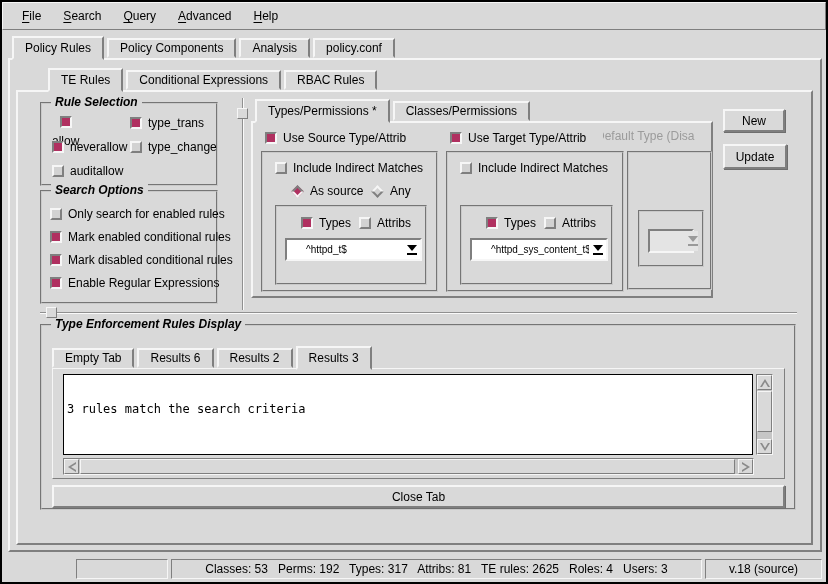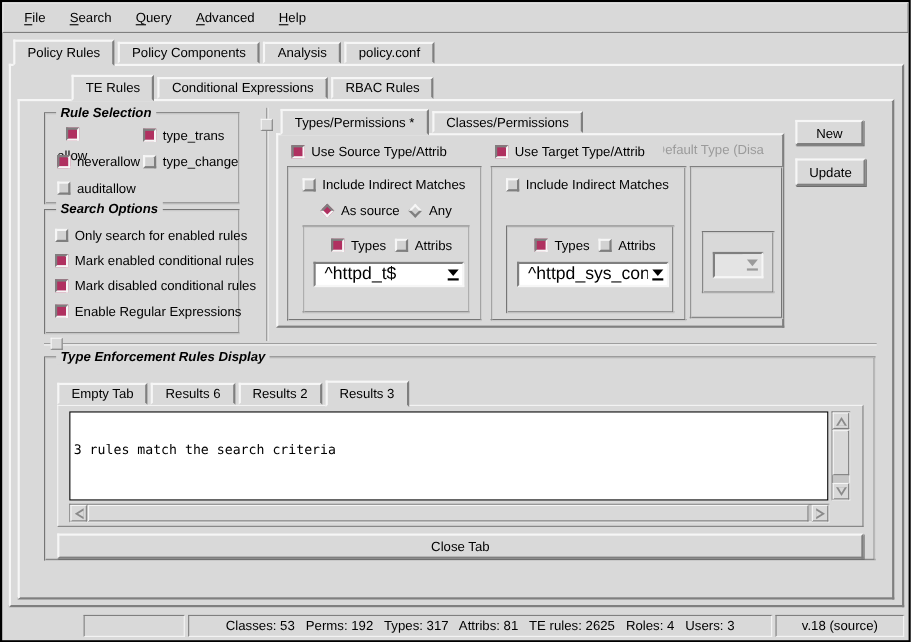--- a/index.html
+++ b/index.html
@@ -39,21 +39,21 @@
   .check{display:inline-flex; align-items:center; gap:6px; white-space:nowrap; position:absolute;}
   .box{width:12px; height:12px; flex:none;
     border:2px solid; border-color:var(--lt) var(--dk) var(--dk) var(--lt); background:#d2d2d2;}
   .box.checked{border-color:var(--dk) var(--lt) var(--lt) var(--dk); background:var(--accent);}
   .diamond{width:9px; height:9px; flex:none; transform:rotate(45deg); margin:0 2px;
     border:2px solid; border-color:var(--lt) var(--dk) var(--dk) var(--lt); background:#d2d2d2;}
   .diamond.checked{border-color:var(--dk) var(--lt) var(--lt) var(--dk); background:var(--accent);}
   
   .combo{position:absolute; background:#fff; display:flex; align-items:center;
     border:2px solid; border-color:var(--dk) var(--lt) var(--lt) var(--dk);}
-  .combo .val{flex:1; padding:1px 8px; white-space:nowrap; overflow:hidden; font-size:16px;}
+  .combo .val{flex:1; padding:1px 19px; white-space:nowrap; overflow:hidden; font-size:10px;}
   .combo .arrowbtn{width:17px; align-self:stretch; display:flex; flex-direction:column;
     align-items:center; justify-content:center; background:#fff;}
   .ca-tri{width:0; height:0; border-left:5px solid transparent; border-right:5px solid transparent; border-top:6px solid #000;}
   .ca-bar{width:10px; height:2px; background:#000; margin-top:2px;}
   .combo.disabled .ca-tri{border-top-color:#9a9a9a;}
   .combo.disabled .ca-bar{background:#9a9a9a;}
   .combo.disabled{background:#e4e4e4;}
   
   .btn{position:absolute; display:flex; align-items:center; justify-content:center;
     background:var(--bg); border:2px solid; border-color:var(--lt) var(--dk) var(--dk) var(--lt);
@@ -109,21 +109,21 @@
   </div>
 
   <div class="tabs" style="left:10px; top:34px; height:24px;">
     <div class="tab active">Policy Rules</div>
     <div class="tab">Policy Components</div>
     <div class="tab">Analysis</div>
     <div class="tab">policy.conf</div>
   </div>
   <div class="nb-body raised" style="left:6px; top:56px; width:814px; height:494px;"></div>
 
-  <div class="tabs" style="left:22px; top:66px; height:24px; z-index:6;padding-left:41px;">
+  <div class="tabs" style="left:5px; top:66px; height:24px; z-index:6;padding-left:41px;">
     <div class="tab active">TE Rules</div>
     <div class="tab">Conditional Expressions</div>
     <div class="tab">RBAC Rules</div>
   </div>
   <div class="nb-body raised" style="left:14px; top:88px; width:797px; height:455px; z-index:2;"></div>
 
   <div class="lframe" style="left:38px; top:100px; width:178px; height:84px; z-index:3;">
     <span class="ltitle">Rule Selection</span>
     <label class="check" style="left:10px; top:12px;flex-direction:column;">
       <span class="box checked"></span>

